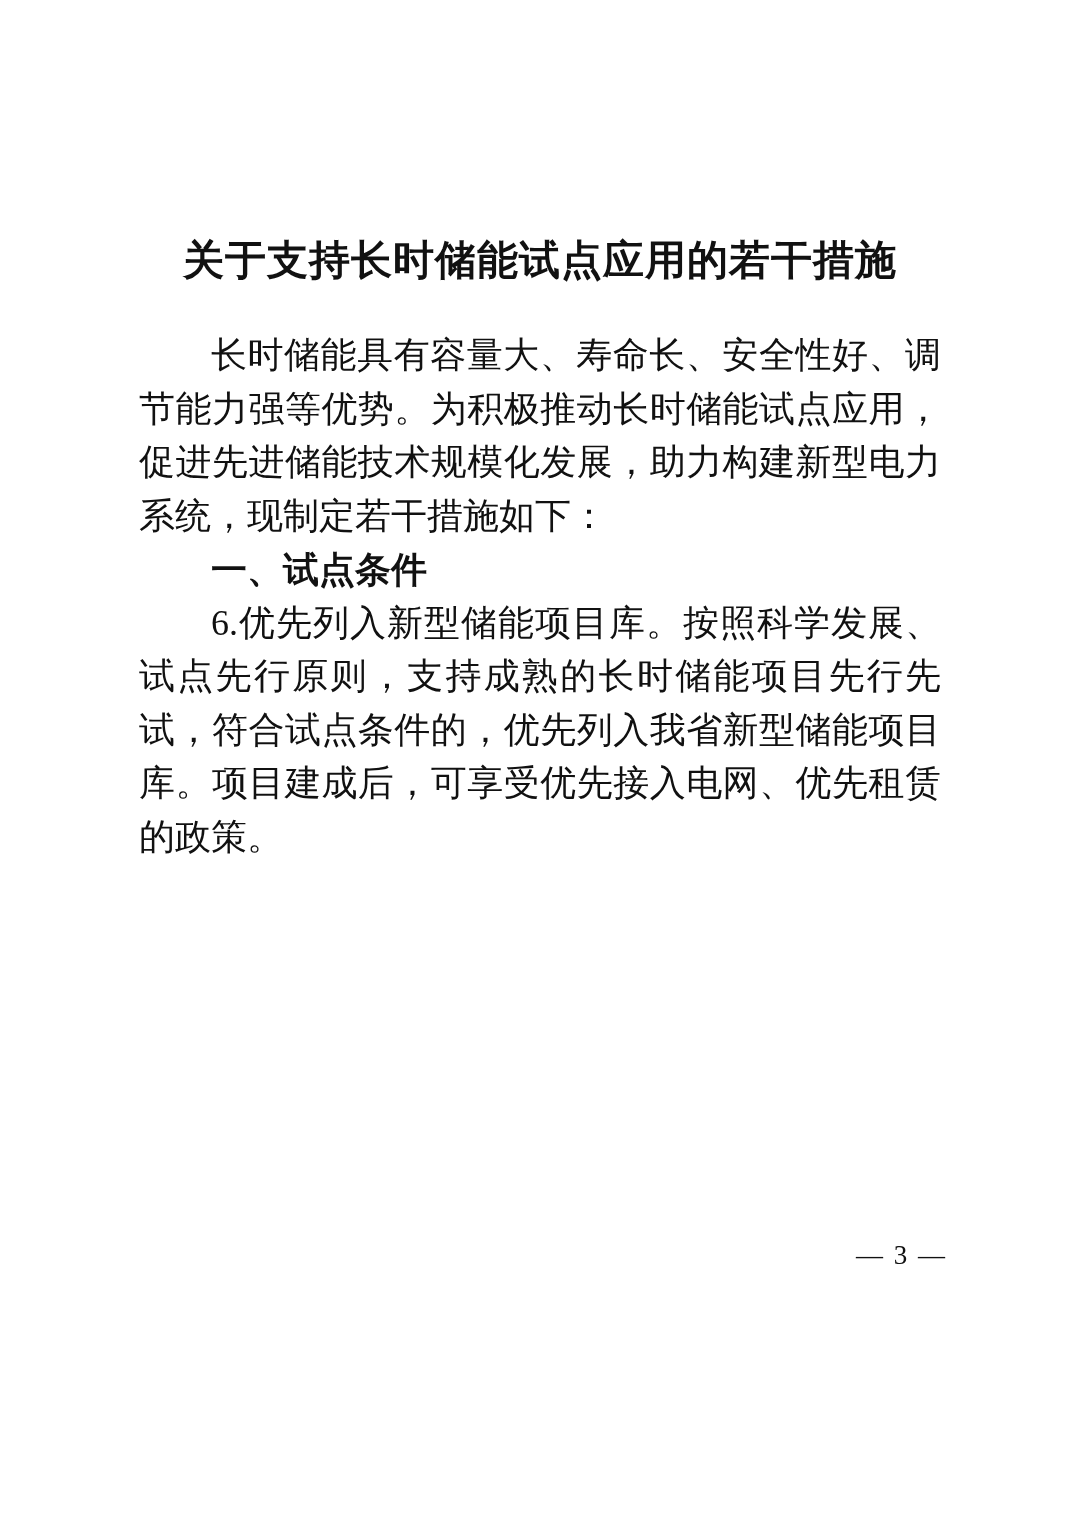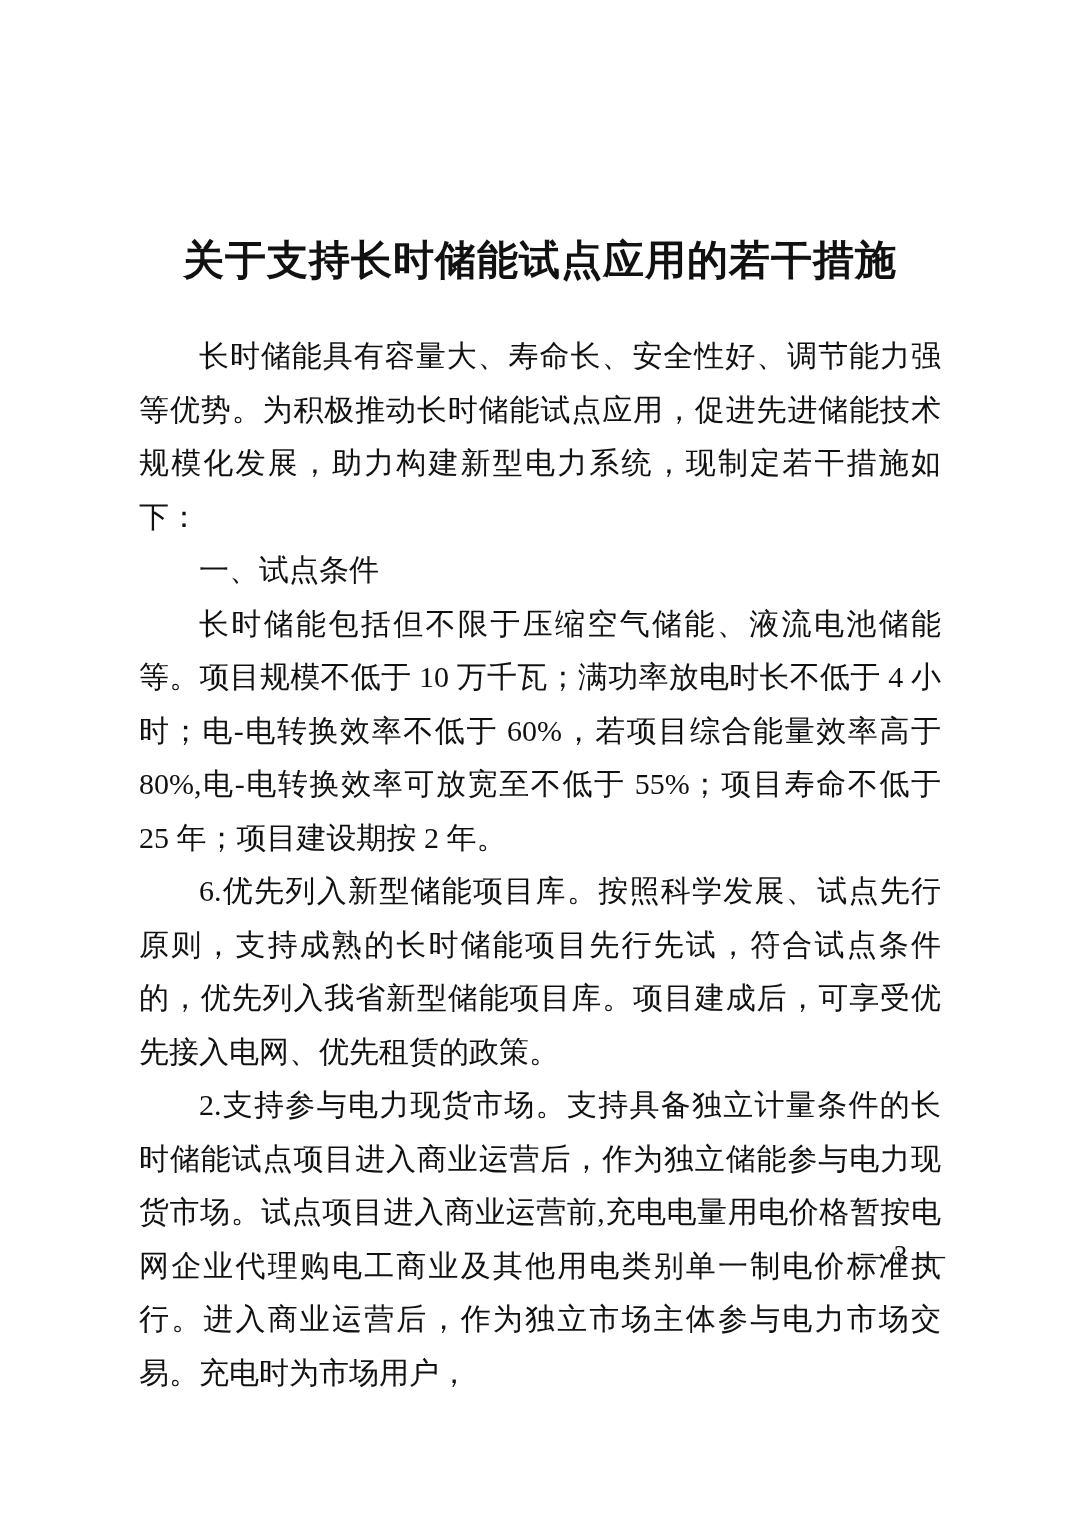--- a/index.html
+++ b/index.html
@@ -21,34 +21,34 @@
     text-align: center;
     font-size: 41px;
     font-weight: bold;
     letter-spacing: 1px;
     line-height: 1.2;
     font-family: "Liberation Serif", "DejaVu Serif", serif;
   }
   .doc-content {
     width: 802px;
     margin: 44px auto 0 auto;
-    font-size: 30px;
+    font-size: 36px;
     line-height: 53.5px;
     text-align: justify;
     text-justify: inter-ideograph;
   }
   .doc-paragraph {
     margin: 0;
     text-indent: 2em;
     font-family: "Liberation Serif", "DejaVu Serif", serif;
   }
   .doc-heading {
     margin: 0;
     text-indent: 2em;
-    font-weight: normal;
+    font-weight: bold;
     font-family: "Liberation Sans", "DejaVu Sans", sans-serif;
   }
   .page-number {
     position: absolute;
     right: 133px;
     bottom: 118px;
     font-size: 27px;
     letter-spacing: 2px;
     font-family: "Liberation Serif", "DejaVu Serif", serif;
   }
@@ -56,19 +56,17 @@
 </head>
 <body>
 
 <div class="page">
   <h1 class="doc-title">关于支持长时储能试点应用的若干措施</h1>
 
   <div class="doc-content">
 
   <p class="doc-paragraph">长时储能具有容量大、寿命长、安全性好、调节能力强等优势。为积极推动长时储能试点应用，促进先进储能技术规模化发展，助力构建新型电力系统，现制定若干措施如下：</p>
       <p class="doc-heading">一、试点条件</p>
-      <p class="doc-paragraph">长时储能包括但不限于压缩空气储能、液流电池储能等。项目规模不低于 10 万千瓦；满功率放电时长不低于 4 小时；电-电转换效率不低于 60%，若项目综合能量效率高于 80%,电-电转换效率可放宽至不低于 55%；项目寿命不低于 25 年；项目建设期按 2 年。</p>
       <p class="doc-paragraph">6.优先列入新型储能项目库。按照科学发展、试点先行原则，支持成熟的长时储能项目先行先试，符合试点条件的，优先列入我省新型储能项目库。项目建成后，可享受优先接入电网、优先租赁的政策。</p>
-      <p class="doc-paragraph">2.支持参与电力现货市场。支持具备独立计量条件的长时储能试点项目进入商业运营后，作为独立储能参与电力现货市场。试点项目进入商业运营前,充电电量用电价格暂按电网企业代理购电工商业及其他用电类别单一制电价标准执行。进入商业运营后，作为独立市场主体参与电力市场交易。充电时为市场用户，</p>
     </div>
 
   <div class="page-number">— 3 —</div>
 </div>
 
 </body></html>

